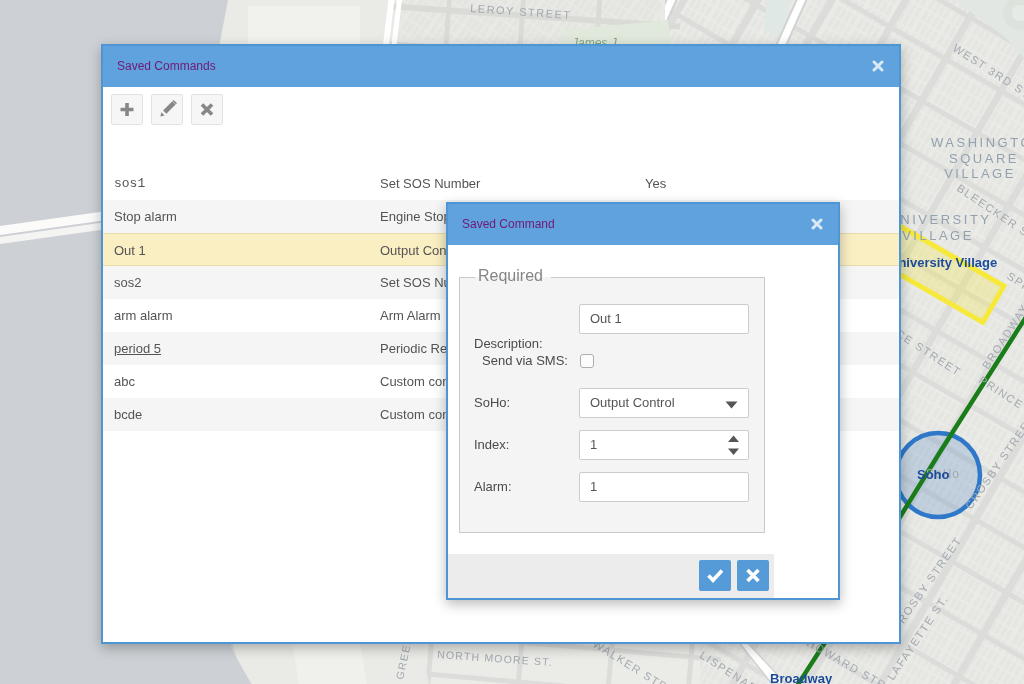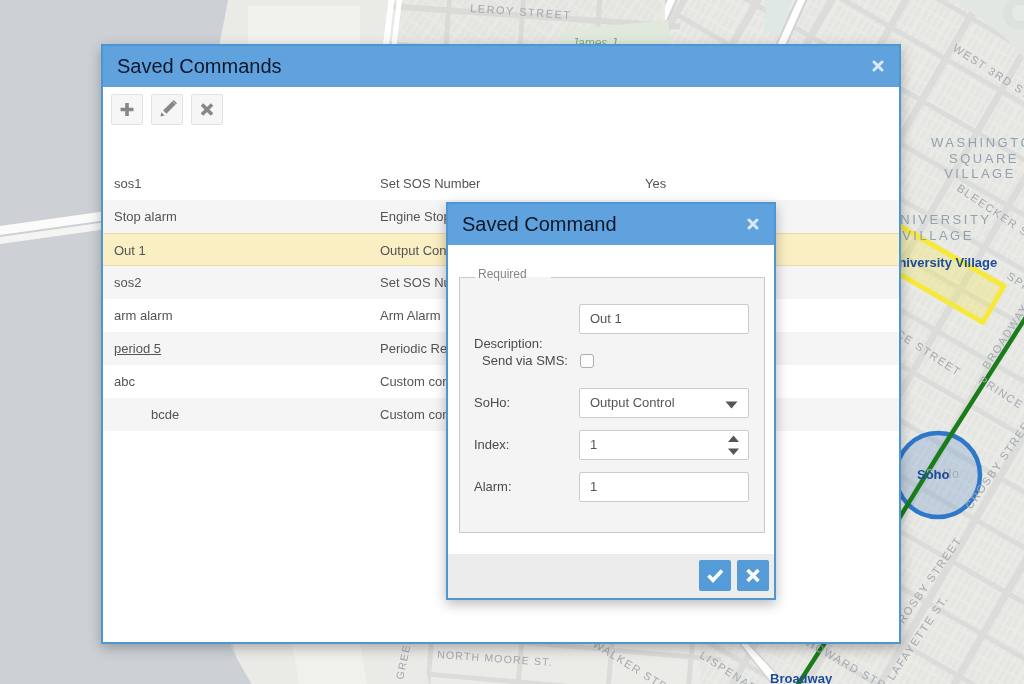--- a/index.html
+++ b/index.html
@@ -1,21 +1,21 @@
 <!DOCTYPE html>
 <html><head>
 <meta charset="utf-8">
 <style>
   html,body{margin:0;padding:0;}
   body{width:1024px;height:684px;overflow:hidden;font-family:"Liberation Sans",sans-serif;background:#ededea;}
   #stage{position:absolute;left:0;top:0;width:1024px;height:684px;overflow:hidden;}
   .abs{position:absolute;}
   .win{position:absolute;box-sizing:border-box;background:#fff;border:2px solid #4e96d3;box-shadow:0 4px 12px rgba(0,0,0,.28);}
   .whead{position:absolute;left:0;top:0;right:0;height:41px;background:#5fa2dd;}
-  .wtitle{position:absolute;left:14px;top:0;height:41px;line-height:40px;font-size:20px;color:#0f172a;}
+  .wtitle{position:absolute;left:14px;top:0;height:41px;line-height:40px;font-size:12px;color:#701a75;}
   .toolbtn{position:absolute;width:32px;height:31px;box-sizing:border-box;background:#f6f6f6;border:1px solid #e2e2e2;border-radius:2px;}
   .row{position:absolute;left:0;width:796px;height:33px;}
   .cell{position:absolute;top:0;height:33px;line-height:33px;font-size:13px;color:#545454;white-space:nowrap;}
   .flabel{position:absolute;font-size:13px;color:#4a4a4a;line-height:30px;height:30px;}
   .finput{position:absolute;box-sizing:border-box;width:170px;height:30px;background:#fff;border:1px solid #ccc;border-radius:2px;font-size:13px;color:#555;line-height:28px;padding-left:10px;}
   .fbtn{position:absolute;width:32px;height:31px;background:#549bd8;border-radius:2px;}
 </style>
 </head>
 <body>
 <div id="stage">
@@ -159,21 +159,21 @@
   </div>
   <div class="toolbtn" style="left:88px;top:48px;">
     <svg width="30" height="29" viewBox="0 0 30 29">
           <path d="M10 9.5 L20 19.5 M20 9.5 L10 19.5" stroke="#878787" stroke-width="3.6"></path>
         </svg>
   </div>
 
 
   <div class="abs" style="left:0;top:121px;width:796px;height:264px;">
     <div class="row" style="top:0;background:#fff;">
-      <div class="cell" style="left:11px;">sos1</div>
+      <div class="cell" style="left:11px;font-family:Liberation Mono, monospace;">sos1</div>
           <div class="cell" style="left:277px;">Set SOS Number</div>
           <div class="cell" style="left:542px;">Yes</div>
     </div>
     <div class="row" style="top:33px;background:#f5f5f5;">
       <div class="cell" style="left:11px;">Stop alarm</div>
           <div class="cell" style="left:277px;">Engine Stop</div>
           <div class="cell" style="left:542px;">No</div>
     </div>
     <div class="row" style="top:66px;background:#faeec3;box-sizing:border-box;border-top:1px solid #e6dcab;border-bottom:1px solid #e6dcab;">
       <div class="cell" style="left:11px;">Out 1</div>
@@ -194,39 +194,39 @@
       <div class="cell" style="left:11px;text-decoration:underline;">period 5</div>
           <div class="cell" style="left:277px;">Periodic Reporting</div>
           <div class="cell" style="left:542px;">No</div>
     </div>
     <div class="row" style="top:198px;background:#fff;">
       <div class="cell" style="left:11px;">abc</div>
           <div class="cell" style="left:277px;">Custom command</div>
           <div class="cell" style="left:542px;">No</div>
     </div>
     <div class="row" style="top:231px;background:#f5f5f5;">
-      <div class="cell" style="left:11px;margin-left:37px;">bcde</div>
+      <div class="cell" style="left:11px;">bcde</div>
           <div class="cell" style="left:277px;">Custom command</div>
           <div class="cell" style="left:542px;">No</div>
     </div>
   </div>
 </div>
 
-<div class="win" style="left:446px;top:202px;width:330px;height:398px;">
+<div class="win" style="left:446px;top:202px;width:394px;height:398px;">
   <div class="whead">
     <div class="wtitle">Saved Command</div>
     <svg class="abs" style="right:15px;top:14px;" width="12" height="12" viewBox="0 0 12 12">
       <path d="M2 2 L10 10 M10 2 L2 10" stroke="#dbe9f6" stroke-width="3" stroke-linecap="round"></path>
     </svg>
   </div>
 
   <div class="abs" style="left:11px;top:73px;width:306px;height:256px;box-sizing:border-box;background:#f4f4f4;border:1px solid #c9c9c9;border-top:none;"></div>
   <div class="abs" style="left:11px;top:73px;width:16px;height:1px;background:#c9c9c9;"></div>
   <div class="abs" style="left:103px;top:73px;width:214px;height:1px;background:#c9c9c9;"></div>
-  <div class="abs" style="left:30px;top:63px;font-size:12px;color:#858585;">Required</div>
+  <div class="abs" style="left:30px;top:63px;font-size:16px;color:#858585;">Required</div>
 
   <div class="flabel" style="left:26px;top:100px;margin-top:25px;">Description:</div>
   <div class="finput" style="left:131px;top:100px;">Out 1</div>
   <div class="flabel" style="left:34px;top:142px;">Send via SMS:</div>
   <div class="abs" style="left:132px;top:150px;width:14px;height:14px;box-sizing:border-box;background:#fcfcfc;border:1.5px solid #aeaeae;border-radius:3px;"></div>
   <div class="flabel" style="left:26px;top:184px;">SoHo:</div>
   <div class="finput" style="left:131px;top:184px;">Output Control</div>
   <svg class="abs" style="left:277px;top:197px;" width="13" height="8" viewBox="0 0 13 8">
         <path d="M0.5 0.5 L12.5 0.5 L6.5 7.5 Z" fill="#555"></path>
       </svg>

